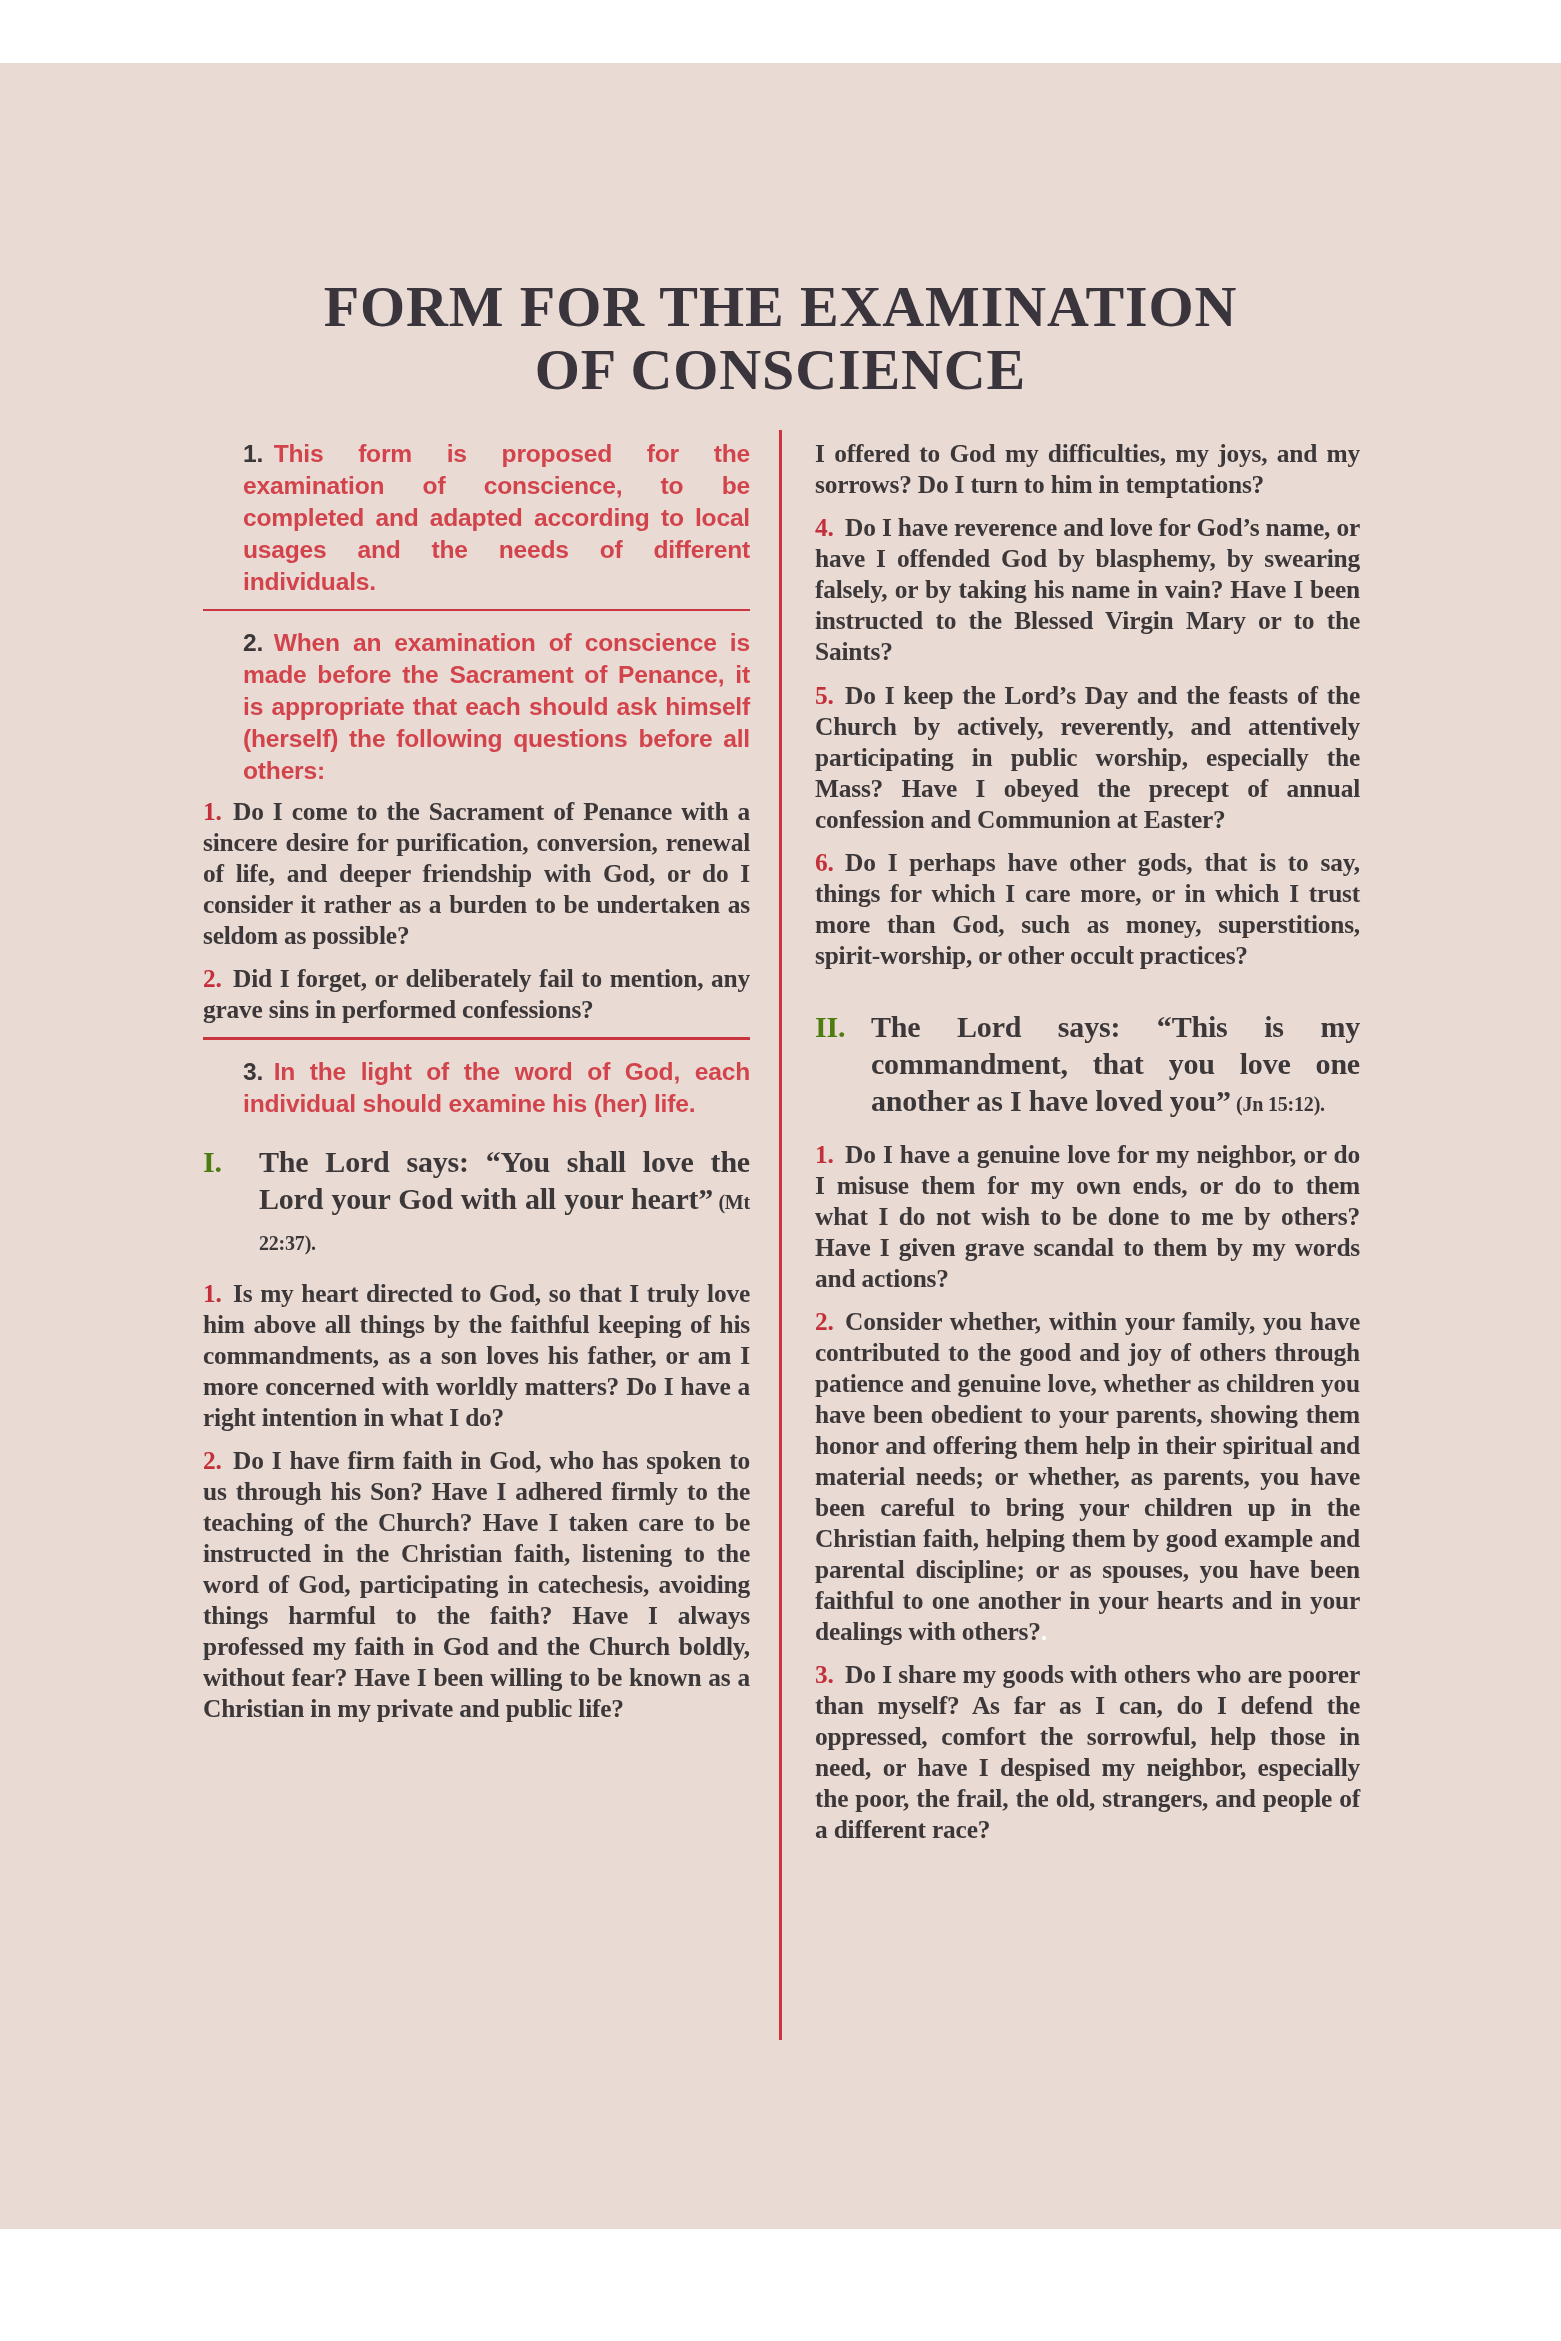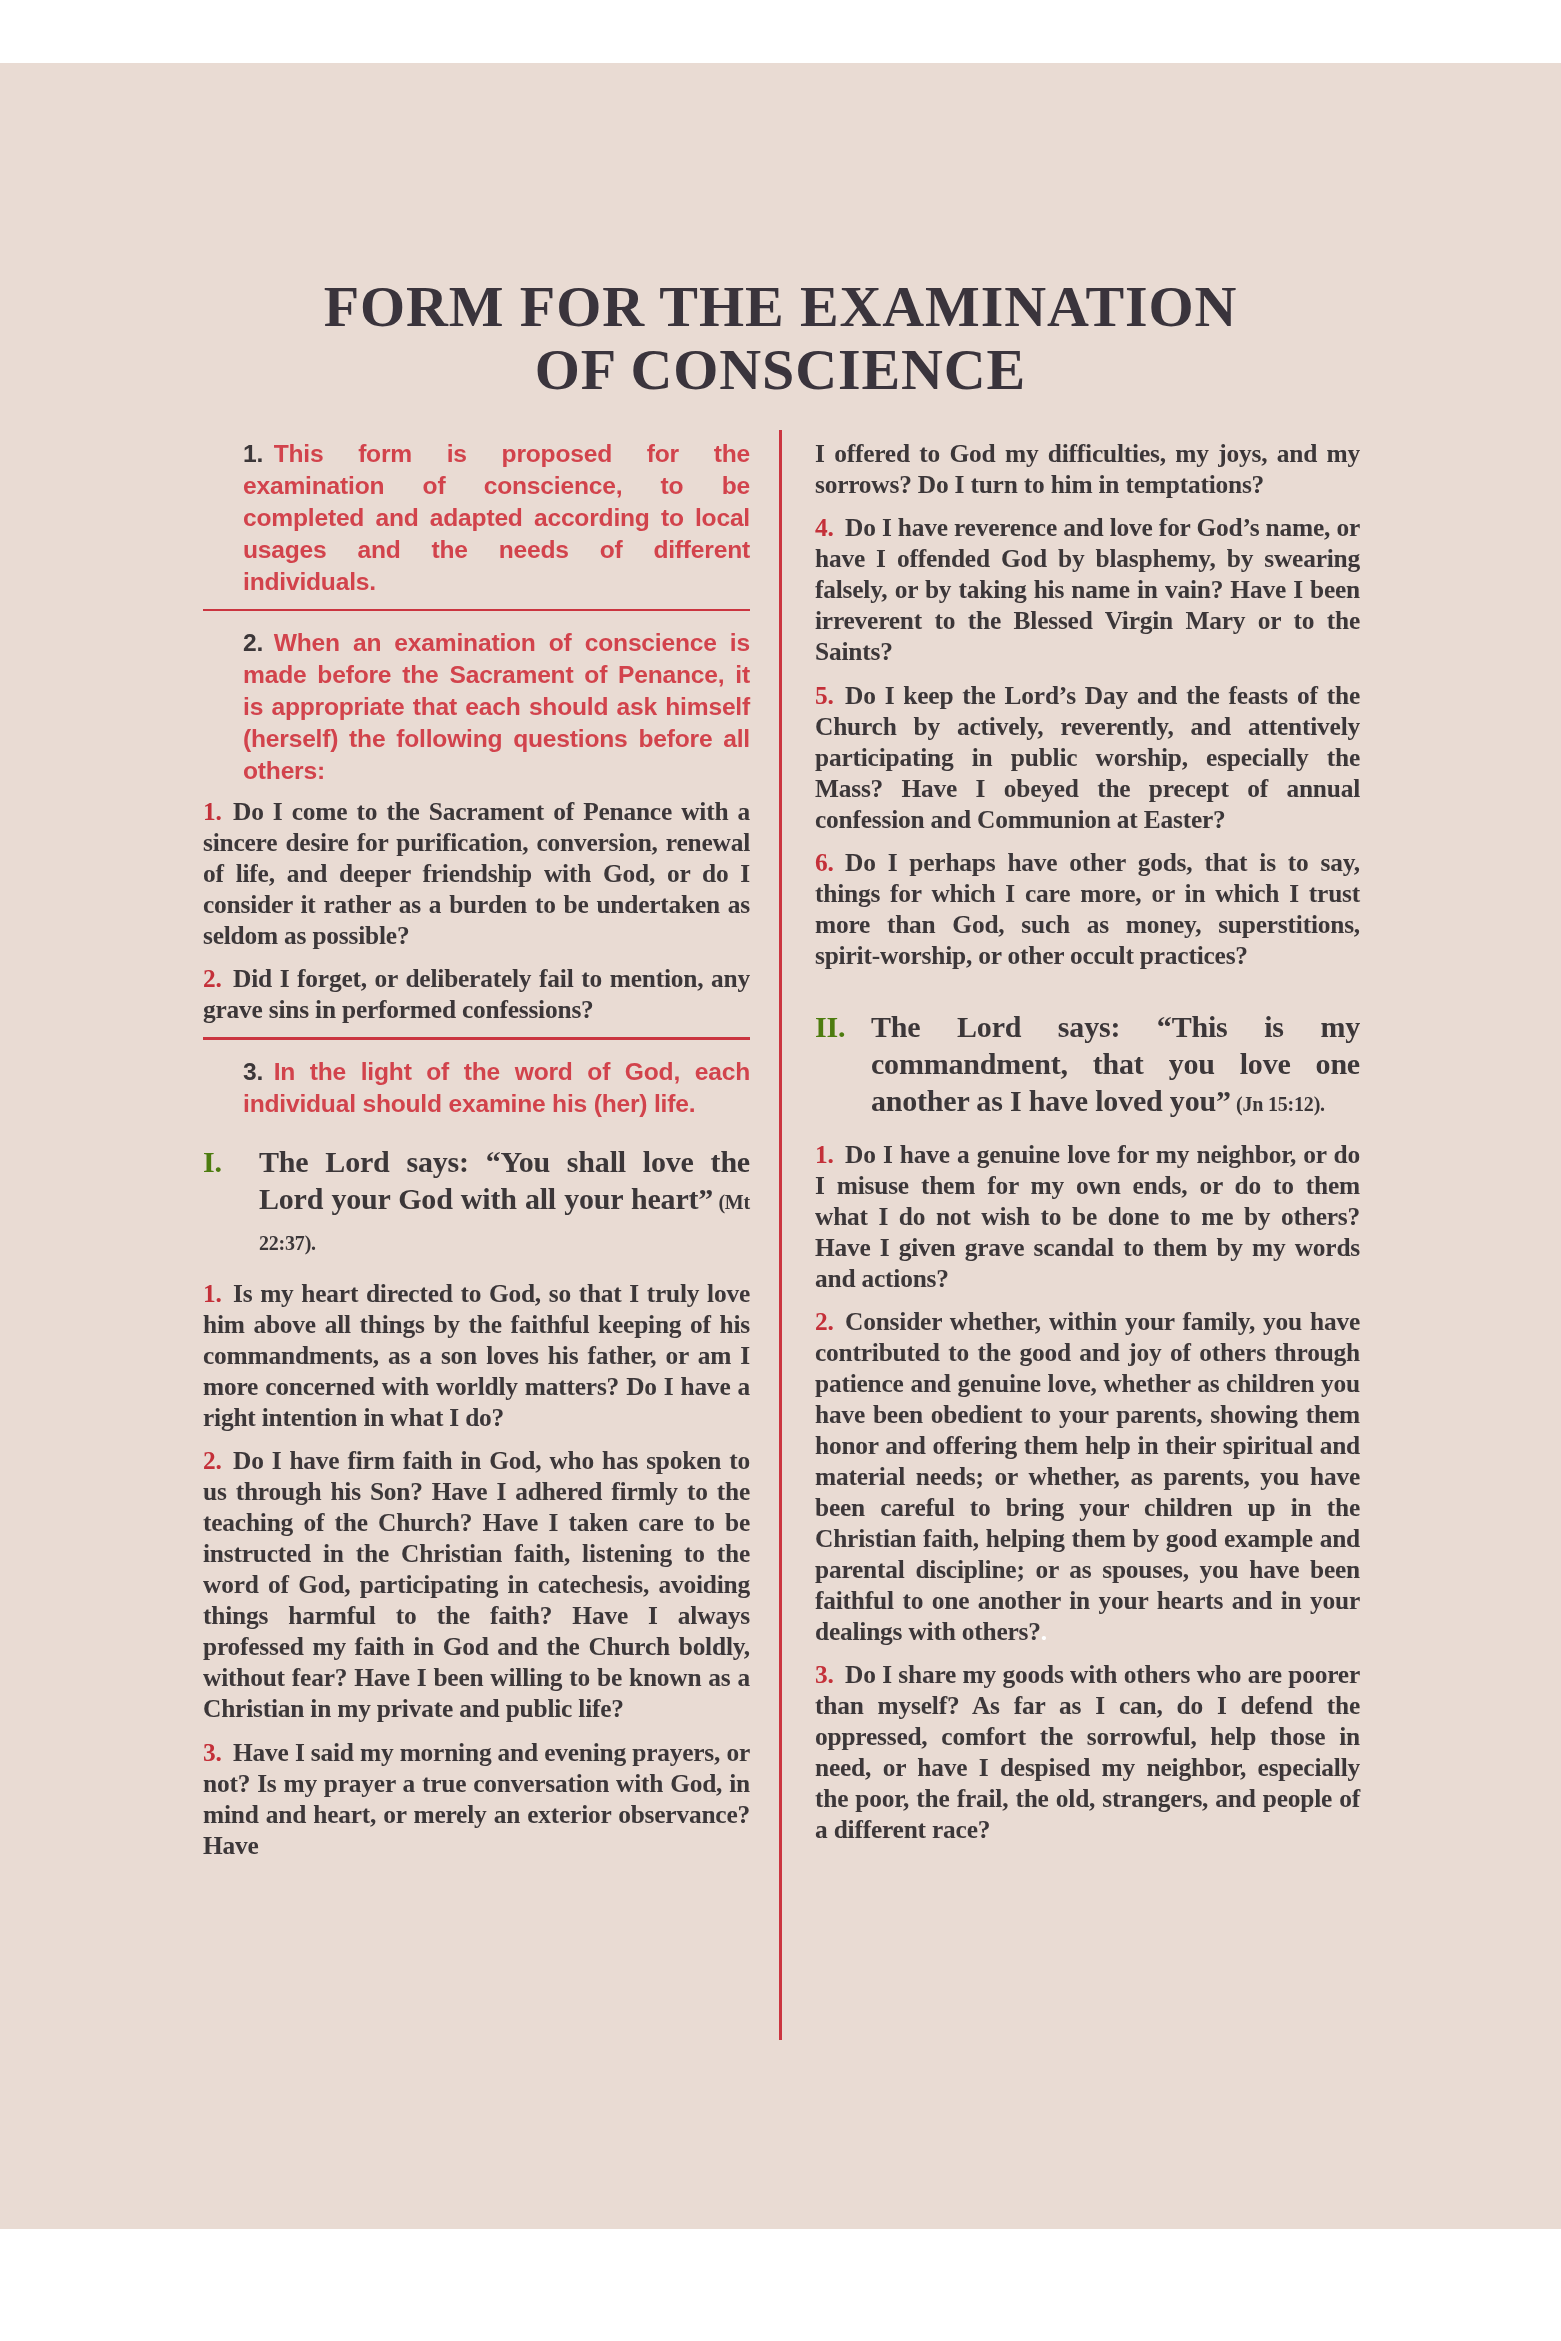--- a/index.html
+++ b/index.html
@@ -90,29 +90,28 @@
       <div class="rule"></div>
 
       <p class="rubric"><span class="rnum">3.</span><span>In the light of the word of God, each individual should examine his (her) life.</span></p>
 
       <p class="sec"><span class="roman">I.</span><span>The Lord says: “You shall love the Lord your God with all your heart”</span><span class="cite">(Mt 22:37).</span></p>
 
       <p class="q"><span class="qnum">1.</span><span>Is my heart directed to God, so that I truly love him above all things by the faithful keeping of his commandments, as a son loves his father, or am I more concerned with worldly matters? Do I have a right intention in what I do?</span></p>
 
       <p class="q"><span class="qnum">2.</span><span>Do I have firm faith in God, who has spoken to us through his Son? Have I adhered firmly to the teaching of the Church? Have I taken care to be instructed in the Christian faith, listening to the word of God, participating in catechesis, avoiding things harmful to the faith? Have I always professed my faith in God and the Church boldly, without fear? Have I been willing to be known as a Christian in my private and public life?</span></p>
 
-      <p class="q"><span class="qnum">3.</span><span>Have I said my morning and evening prayers, or not? Is my prayer a true conversation with God, in mind and heart, or merely an exterior observance? Have</span></p>
 
     </div>
 
     <div class="col col-right">
 
       <p class="q"><span>I offered to God my difficulties, my joys, and my sorrows? Do I turn to him in temptations?</span></p>
 
-      <p class="q"><span class="qnum">4.</span><span>Do I have reverence and love for God’s name, or have I offended God by blasphemy, by swearing falsely, or by taking his name in vain? Have I been irreverent to the Blessed Virgin Mary or to the Saints?</span></p>
+      <p class="q"><span class="qnum">4.</span><span>Do I have reverence and love for God’s name, or have I offended God by blasphemy, by swearing falsely, or by taking his name in vain? Have I been instructed to the Blessed Virgin Mary or to the Saints?</span></p>
 
       <p class="q"><span class="qnum">5.</span><span>Do I keep the Lord’s Day and the feasts of the Church by actively, reverently, and attentively participating in public worship, especially the Mass? Have I obeyed the precept of annual confession and Communion at Easter?</span></p>
 
       <p class="q"><span class="qnum">6.</span><span>Do I perhaps have other gods, that is to say, things for which I care more, or in which I trust more than God, such as money, superstitions, spirit-worship, or other occult practices?</span></p>
 
       <p class="sec gap-lg"><span class="roman">II.</span><span>The Lord says: “This is my commandment, that you love one another as I have loved you”</span><span class="cite">(Jn 15:12).</span></p>
 
       <p class="q"><span class="qnum">1.</span><span>Do I have a genuine love for my neighbor, or do I misuse them for my own ends, or do to them what I do not wish to be done to me by others? Have I given grave scandal to them by my words and actions?</span></p>
 
       <p class="q"><span class="qnum">2.</span><span>Consider whether, within your family, you have contributed to the good and joy of others through patience and genuine love, whether as children you have been obedient to your parents, showing them honor and offering them help in their spiritual and material needs; or whether, as parents, you have been careful to bring your children up in the Christian faith, helping them by good example and parental discipline; or as spouses, you have been faithful to one another in your hearts and in your dealings with others?</span><span class="wdot">.</span></p>

